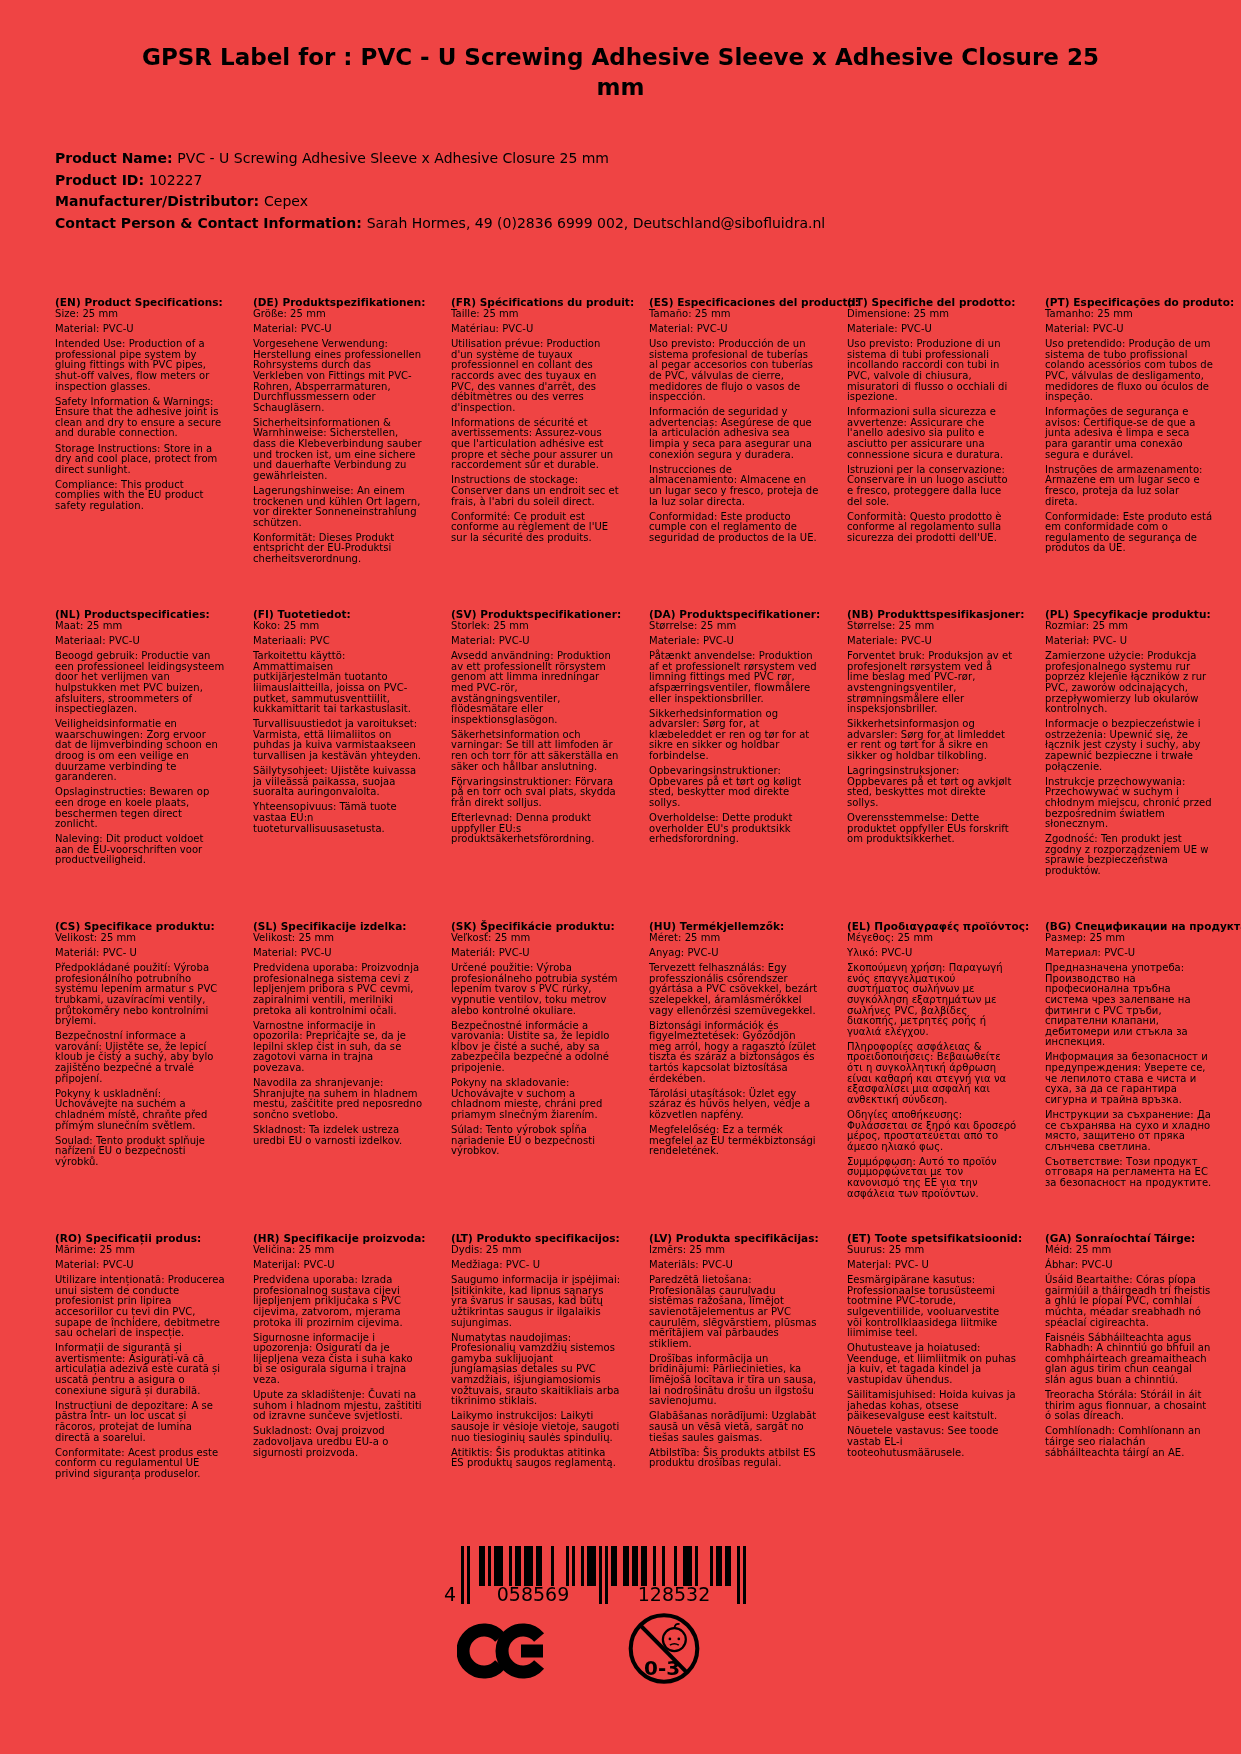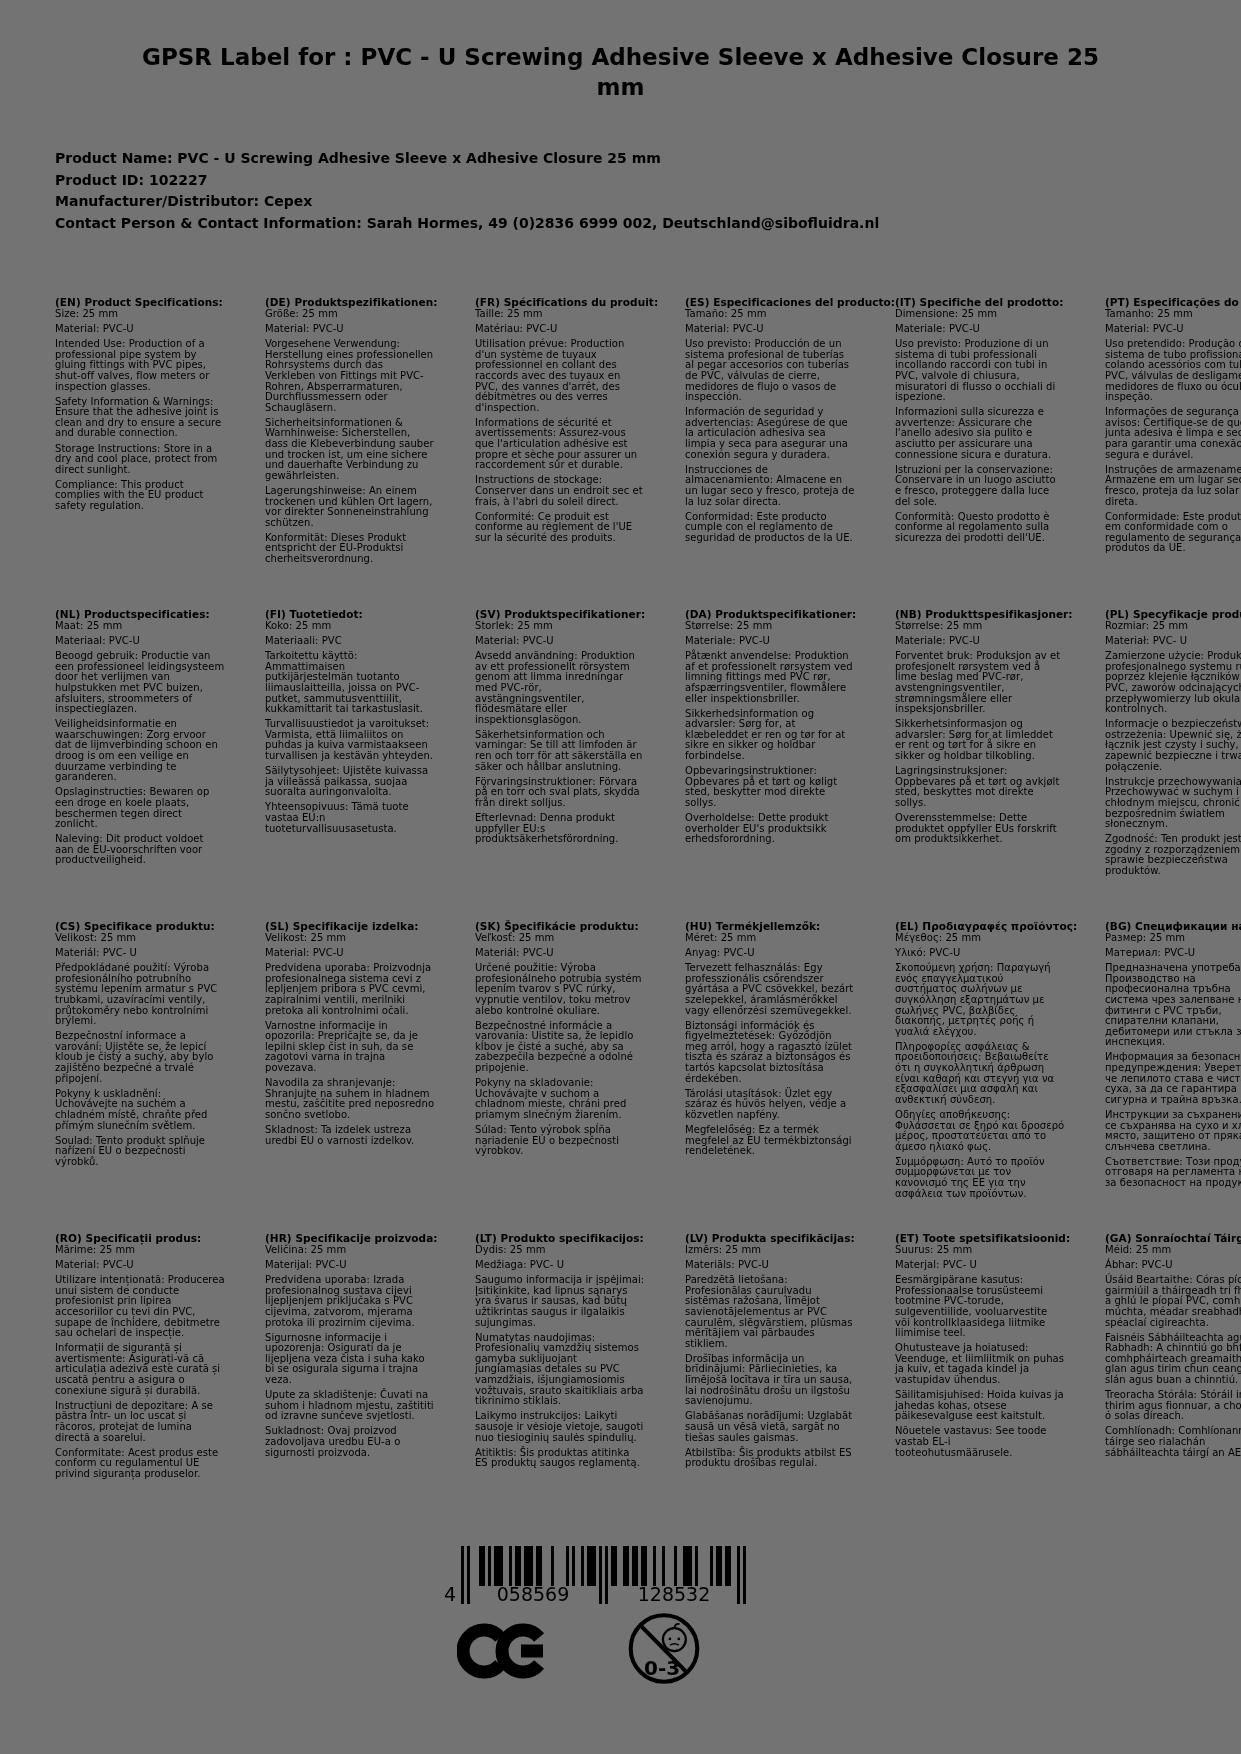--- a/index.html
+++ b/index.html
@@ -1,24 +1,24 @@
 <!DOCTYPE html>
 <html><head>
 <meta charset="utf-8">
 <style>
   html,body{margin:0;padding:0;background:#ffffff;}
-  .page{position:relative;width:1241px;height:1754px;background:#737373;color:#000;
+  .page{position:relative;width:1241px;height:1754px;background:#ef4444;color:#000;
         font-family:"DejaVu Sans",sans-serif;overflow:hidden;}
   .title{margin:0 auto;padding-top:42px;max-width:960px;text-align:center;
          font-size:23px;line-height:30px;font-weight:bold;}
   .info{margin:46px 0 0 55px;font-size:14px;line-height:21.5px;}
   .info-row .lbl{font-weight:bold;text-align:right;}
-  .info-row .val{font-weight:bold;text-align:right;}
+  .info-row .val{font-weight:normal;text-align:right;}
   .grid{margin:62px 0 0 55px;display:grid;grid-template-columns:repeat(6,170px);
-        column-gap:40px;grid-auto-rows:312px;}
+        column-gap:28px;grid-auto-rows:312px;}
   .block{font-size:10px;line-height:10.6px;letter-spacing:0.05px;}
   .bh{font-weight:bold;font-size:10.5px;line-height:12px;white-space:nowrap;margin:0 0 1px 0;}
   .block p{margin:0 0 4.5px 0;}
   .barcode-wrap{margin:2px 0 0 441px;width:306px;height:58px;}
   .marks{position:relative;margin:14px auto 0 420px;width:400px;height:66px;}
   .ce{position:absolute;left:37px;top:3px;}
   .age{position:absolute;left:207px;top:-8px;}
   svg text{font-family:"DejaVu Sans",sans-serif;fill:#000;}
 </style>
 </head>

